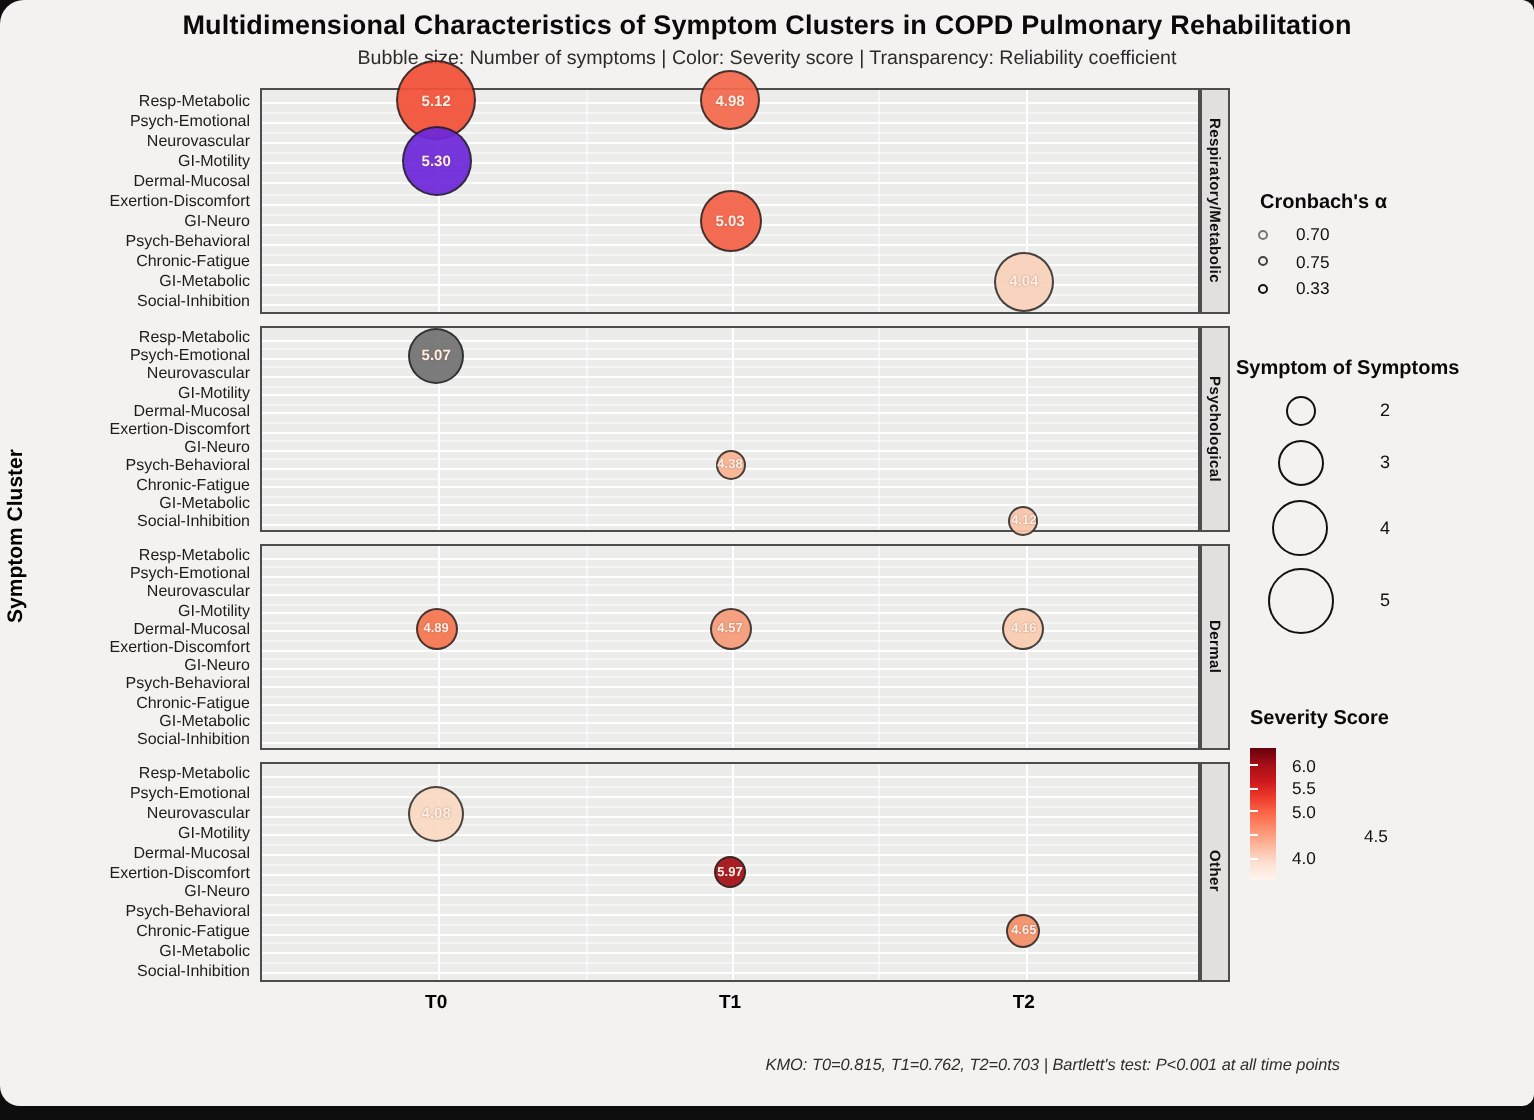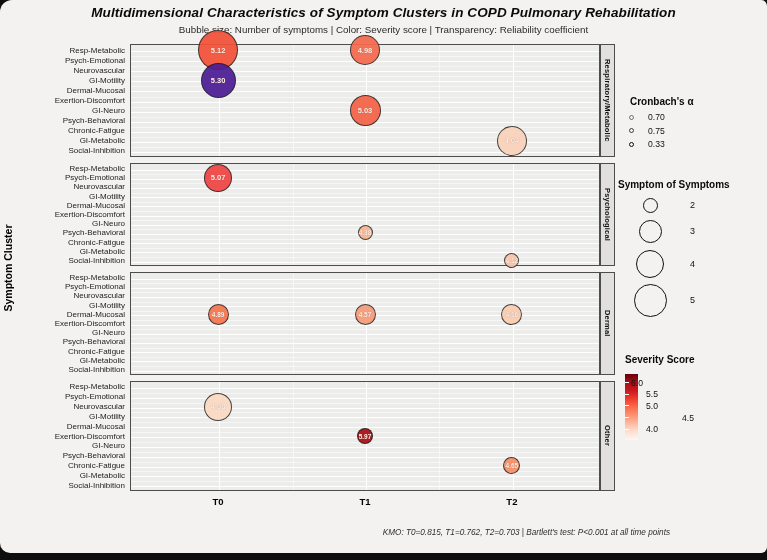--- a/index.html
+++ b/index.html
@@ -1,21 +1,21 @@
 <!DOCTYPE html>
 <html><head>
 <meta charset="utf-8">
 <style>
   html,body{margin:0;padding:0;}
   body{width:767px;height:560px;background:#0e0e0e;overflow:hidden;
        font-family:"Liberation Sans","DejaVu Sans",sans-serif;}
   .fig{position:absolute;left:0;top:0;width:767px;height:553px;background:#f4f2f0;
        border-radius:12px 6px 6px 10px;overflow:hidden;}
   .title{position:absolute;left:0;top:5px;width:767px;text-align:center;
-         font-size:13.5px;font-weight:bold;color:#0a0a0a;letter-spacing:.1px;font-style:italic;}
+         font-size:13.5px;font-weight:bold;color:#0a0a0a;letter-spacing:.1px;}
   .subtitle{position:absolute;left:0;top:24px;width:767px;text-align:center;
             font-size:9.8px;color:#2b2b2b;}
   .ytitle{position:absolute;left:-52px;top:262px;width:120px;text-align:center;
           font-size:10.5px;font-weight:bold;color:#000;
           transform:rotate(-90deg);transform-origin:center;}
   .xtitle{position:absolute;left:130px;top:510px;width:470px;text-align:center;
           font-size:10.5px;font-weight:bold;color:#000;}
   .cap{position:absolute;left:60px;width:610px;text-align:right;font-style:italic;
        font-size:8.2px;color:#2e2e2e;}
   .c1{top:528px;} .c2{top:539px;}
@@ -85,21 +85,21 @@
       <div class="rowlab" style="left: 0px; top: 75.8px; width: 125px;">GI-Motility</div>
       <div class="rowlab" style="left: 0px; top: 85.9px; width: 125px;">Dermal-Mucosal</div>
       <div class="rowlab" style="left: 0px; top: 96px; width: 125px;">Exertion-Discomfort</div>
       <div class="rowlab" style="left: 0px; top: 106.1px; width: 125px;">GI-Neuro</div>
       <div class="rowlab" style="left: 0px; top: 116.2px; width: 125px;">Psych-Behavioral</div>
       <div class="rowlab" style="left: 0px; top: 126.3px; width: 125px;">Chronic-Fatigue</div>
       <div class="rowlab" style="left: 0px; top: 136.4px; width: 125px;">GI-Metabolic</div>
       <div class="rowlab" style="left: 0px; top: 146.4px; width: 125px;">Social-Inhibition</div>
       <div class="bubble" title="Resp-Metabolic T0: 5.12" style="left: 198.1px; top: 30.1px; width: 40px; height: 40px; background: rgb(243, 81, 56); opacity: 0.93; font-size: 7.5px;">5.12</div>
       <div class="bubble" title="Resp-Metabolic T1: 4.98" style="left: 350px; top: 35.1px; width: 30px; height: 30px; background: rgb(245, 106, 77); opacity: 0.93; font-size: 7.5px;">4.98</div>
-      <div class="bubble" title="GI-Motility T0: 5.30" style="left: 200.6px; top: 62.8px; width: 35px; height: 35px; background: #4c1d95; opacity: 0.93; font-size: 7.5px;">5.30</div>
+      <div class="bubble" title="GI-Motility T0: 5.30" style="left: 200.6px; top: 62.8px; width: 35px; height: 35px; background: #6d28d9; opacity: 0.93; font-size: 7.5px;">5.30</div>
       <div class="bubble" title="GI-Neuro T1: 5.03" style="left: 349.5px; top: 95.1px; width: 31px; height: 31px; background: rgb(244, 98, 71); opacity: 0.93; font-size: 7.5px;">5.03</div>
       <div class="bubble" title="GI-Metabolic T2: 4.04" style="left: 496.9px; top: 125.9px; width: 30px; height: 30px; background: rgb(249, 210, 186); opacity: 0.93; font-size: 7.5px;">4.04</div>
       <div class="panel" style="left: 130px; top: 163px; width: 470px; height: 103px;">
         <div class="gl" style="left: 0px; top: 5.5px; width: 100%; height: 1px;"></div>
         <div class="gl" style="left: 0px; top: 10.1px; width: 100%; height: 1px; opacity: 0.55;"></div>
         <div class="gl" style="left: 0px; top: 14.7px; width: 100%; height: 1px;"></div>
         <div class="gl" style="left: 0px; top: 19.3px; width: 100%; height: 1px; opacity: 0.55;"></div>
         <div class="gl" style="left: 0px; top: 23.9px; width: 100%; height: 1px;"></div>
         <div class="gl" style="left: 0px; top: 28.5px; width: 100%; height: 1px; opacity: 0.55;"></div>
         <div class="gl" style="left: 0px; top: 33.1px; width: 100%; height: 1px;"></div>
@@ -130,21 +130,21 @@
       <div class="rowlab" style="left: 0px; top: 173.2px; width: 125px;">Psych-Emotional</div>
       <div class="rowlab" style="left: 0px; top: 182.4px; width: 125px;">Neurovascular</div>
       <div class="rowlab" style="left: 0px; top: 191.6px; width: 125px;">GI-Motility</div>
       <div class="rowlab" style="left: 0px; top: 200.8px; width: 125px;">Dermal-Mucosal</div>
       <div class="rowlab" style="left: 0px; top: 210px; width: 125px;">Exertion-Discomfort</div>
       <div class="rowlab" style="left: 0px; top: 219.2px; width: 125px;">GI-Neuro</div>
       <div class="rowlab" style="left: 0px; top: 228.4px; width: 125px;">Psych-Behavioral</div>
       <div class="rowlab" style="left: 0px; top: 237.6px; width: 125px;">Chronic-Fatigue</div>
       <div class="rowlab" style="left: 0px; top: 246.8px; width: 125px;">GI-Metabolic</div>
       <div class="rowlab" style="left: 0px; top: 256px; width: 125px;">Social-Inhibition</div>
-      <div class="bubble" title="Psych-Emotional T0: 5.07" style="left: 204.1px; top: 163.7px; width: 28px; height: 28px; background: #ef4444; opacity: 0.93; font-size: 7.5px;">5.07</div>
+      <div class="bubble" title="Psych-Emotional T0: 5.07" style="left: 204.1px; top: 163.7px; width: 28px; height: 28px; background: #737373; opacity: 0.93; font-size: 7.5px;">5.07</div>
       <div class="bubble" title="Psych-Behavioral T1: 4.38" style="left: 357.5px; top: 225.4px; width: 15px; height: 15px; background: rgb(248, 180, 146); opacity: 0.93; font-size: 6.5px;">4.38</div>
       <div class="bubble" title="Social-Inhibition T2: 4.12" style="left: 504.4px; top: 253px; width: 15px; height: 15px; background: rgb(249, 197, 169); opacity: 0.93; font-size: 6.5px;">4.12</div>
       <div class="panel" style="left: 130px; top: 272px; width: 470px; height: 103px;">
         <div class="gl" style="left: 0px; top: 5.5px; width: 100%; height: 1px;"></div>
         <div class="gl" style="left: 0px; top: 10.1px; width: 100%; height: 1px; opacity: 0.55;"></div>
         <div class="gl" style="left: 0px; top: 14.7px; width: 100%; height: 1px;"></div>
         <div class="gl" style="left: 0px; top: 19.3px; width: 100%; height: 1px; opacity: 0.55;"></div>
         <div class="gl" style="left: 0px; top: 23.9px; width: 100%; height: 1px;"></div>
         <div class="gl" style="left: 0px; top: 28.5px; width: 100%; height: 1px; opacity: 0.55;"></div>
         <div class="gl" style="left: 0px; top: 33.1px; width: 100%; height: 1px;"></div>
@@ -242,21 +242,21 @@
       <div class="lring" style="left: 642.5px; top: 197.5px; width: 15px; height: 15px;"></div>
       <div class="llab" style="left: 690px; top: 200px; font-size: 9px;">2</div>
       <div class="lring" style="left: 638.5px; top: 219.5px; width: 23px; height: 23px;"></div>
       <div class="llab" style="left: 690px; top: 226px; font-size: 9px;">3</div>
       <div class="lring" style="left: 636px; top: 250px; width: 28px; height: 28px;"></div>
       <div class="llab" style="left: 690px; top: 259px; font-size: 9px;">4</div>
       <div class="lring" style="left: 633.5px; top: 283.5px; width: 33px; height: 33px;"></div>
       <div class="llab" style="left: 690px; top: 295px; font-size: 9px;">5</div>
       <div class="cbar" style="left: 625px; top: 374px; width: 13px; height: 66px; background: linear-gradient(rgb(103, 0, 13), rgb(165, 15, 21), rgb(203, 24, 29), rgb(239, 59, 44), rgb(251, 106, 74), rgb(252, 146, 114), rgb(252, 187, 161), rgb(254, 224, 210), rgb(255, 245, 240));"></div>
       <div class="cbtick" style="left: 625px; top: 382px;"></div>
-      <div class="llab" style="left: 631px; top: 377.5px;">6.0</div>
+      <div class="llab" style="left: 646px; top: 377.5px;">6.0</div>
       <div class="cbtick" style="left: 625px; top: 393.7px;"></div>
       <div class="llab" style="left: 646px; top: 389.2px;">5.5</div>
       <div class="cbtick" style="left: 625px; top: 405.4px;"></div>
       <div class="llab" style="left: 646px; top: 400.9px;">5.0</div>
       <div class="cbtick" style="left: 625px; top: 417.1px;"></div>
       <div class="llab" style="left: 682px; top: 412.6px;">4.5</div>
       <div class="cbtick" style="left: 625px; top: 428.8px;"></div>
       <div class="llab" style="left: 646px; top: 424.3px;">4.0</div>
     </div>
   <div class="cap c1">KMO: T0=0.815, T1=0.762, T2=0.703 | Bartlett's test: P&lt;0.001 at all time points</div>

